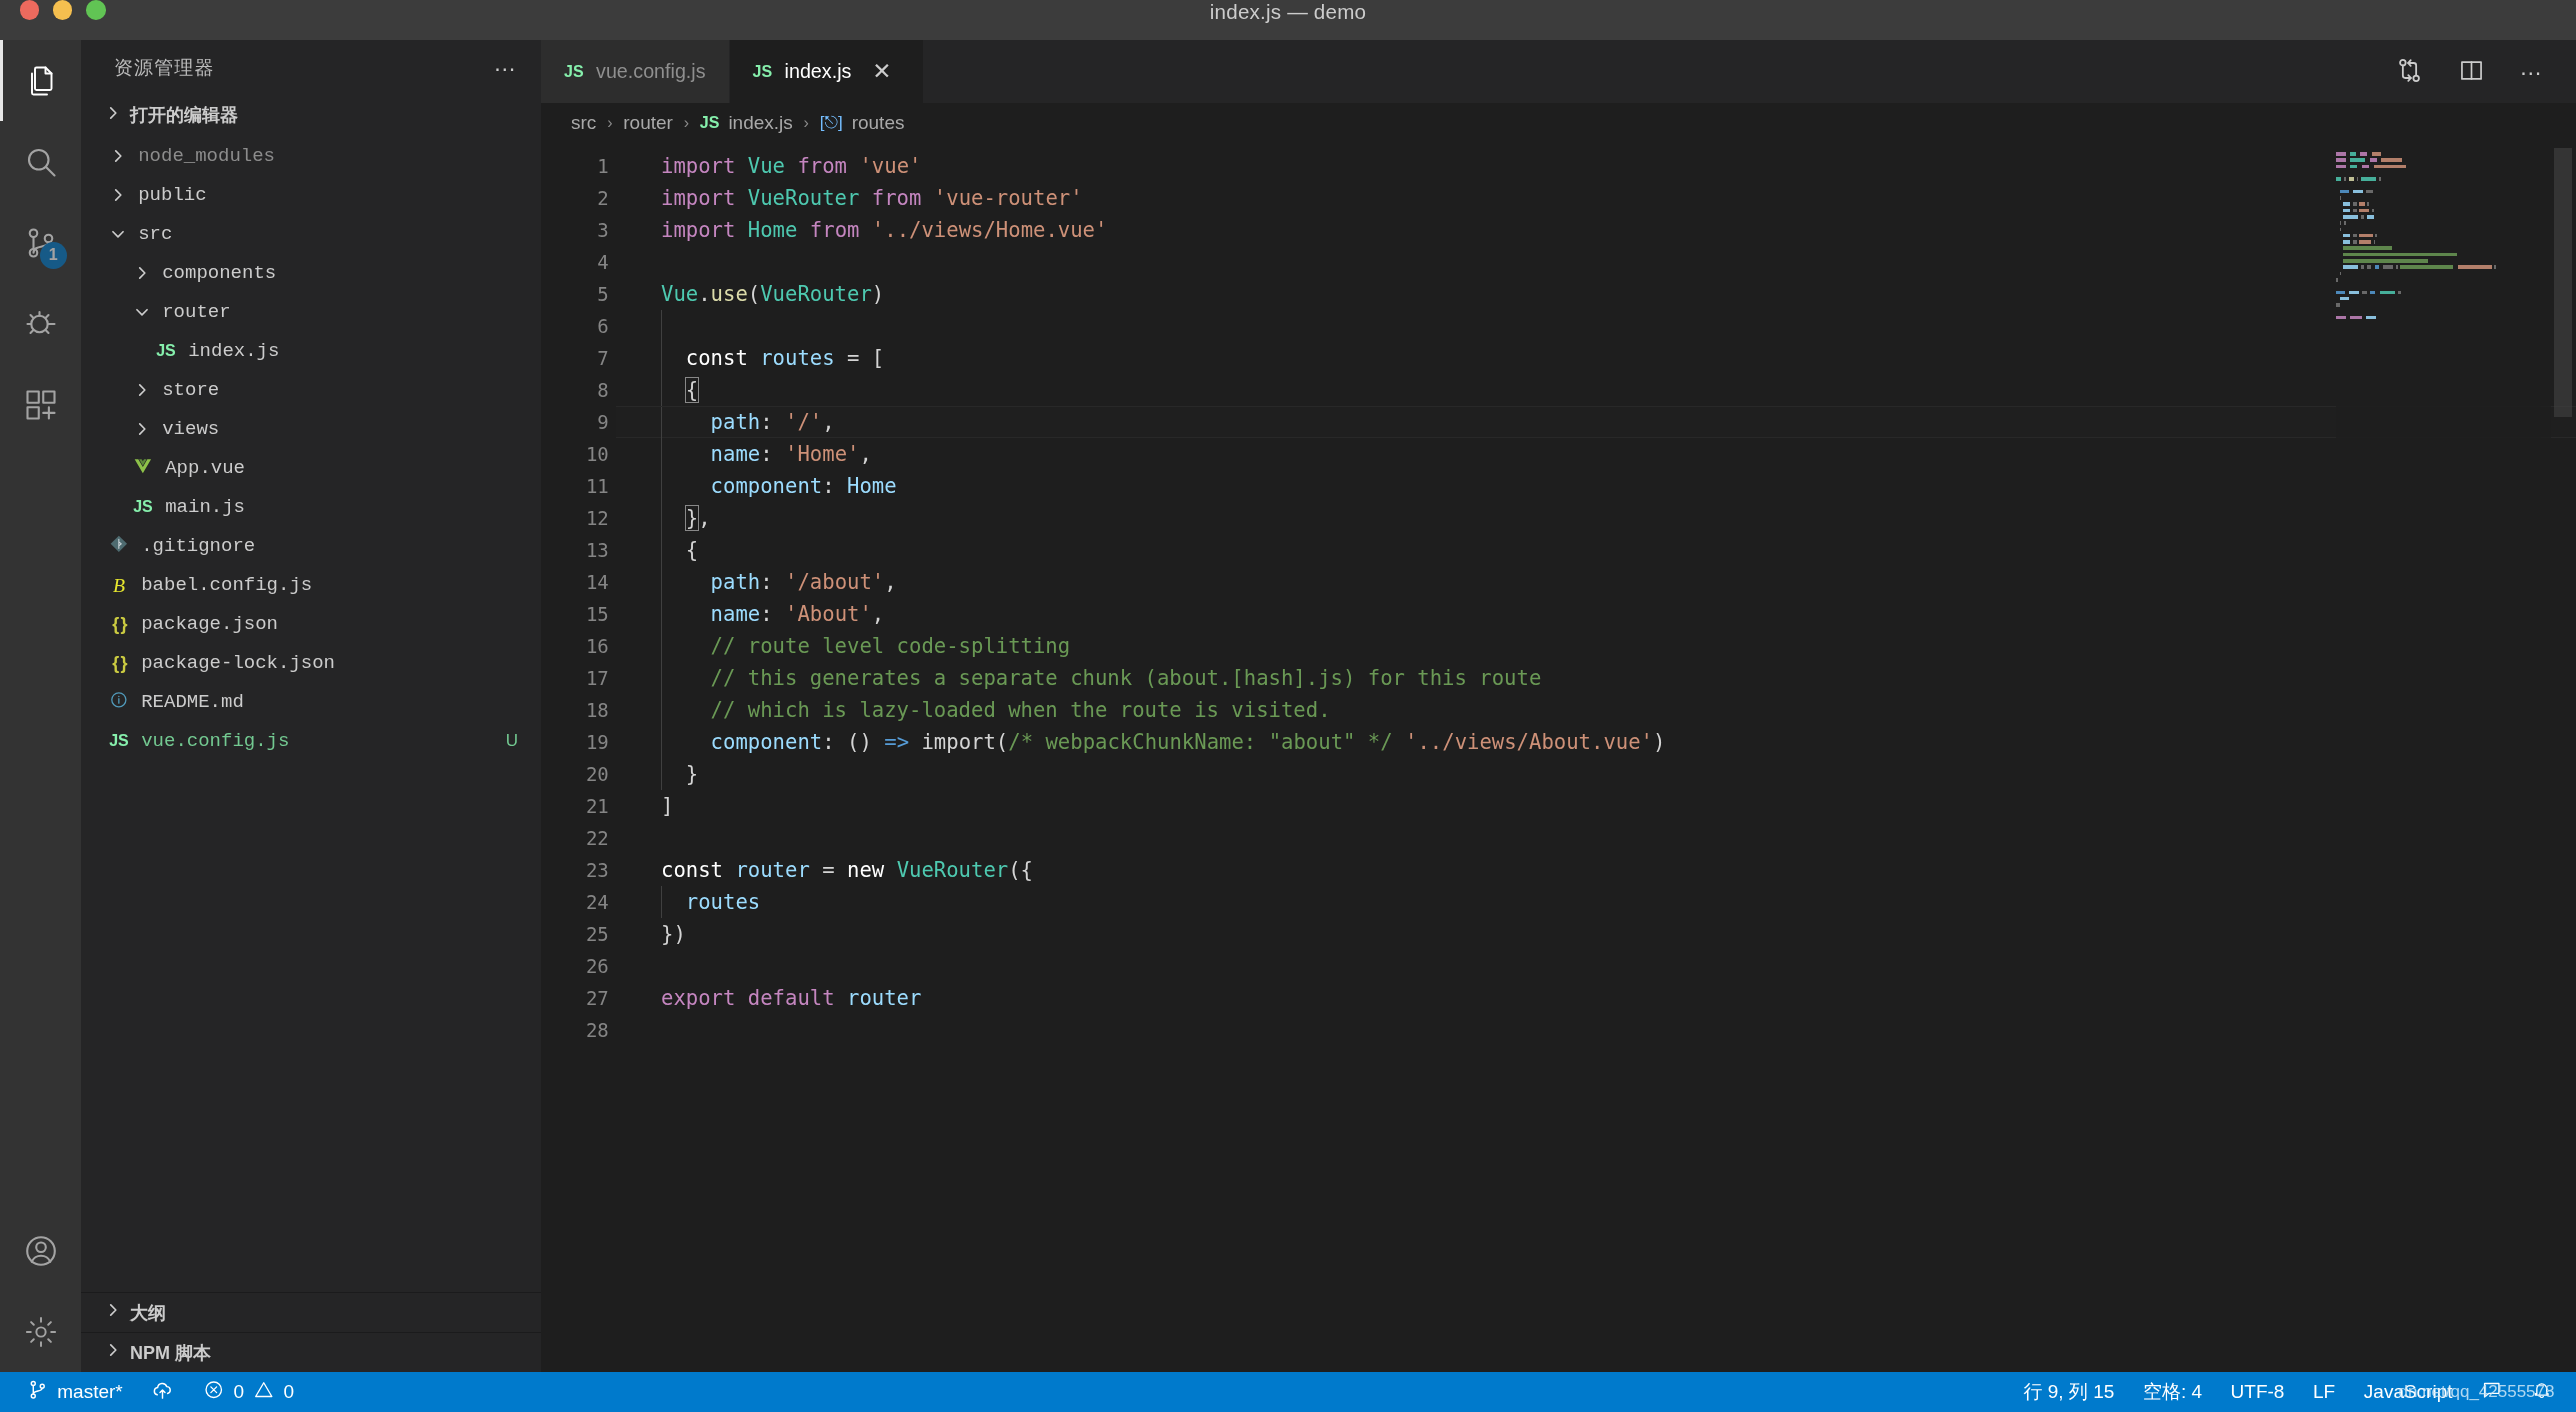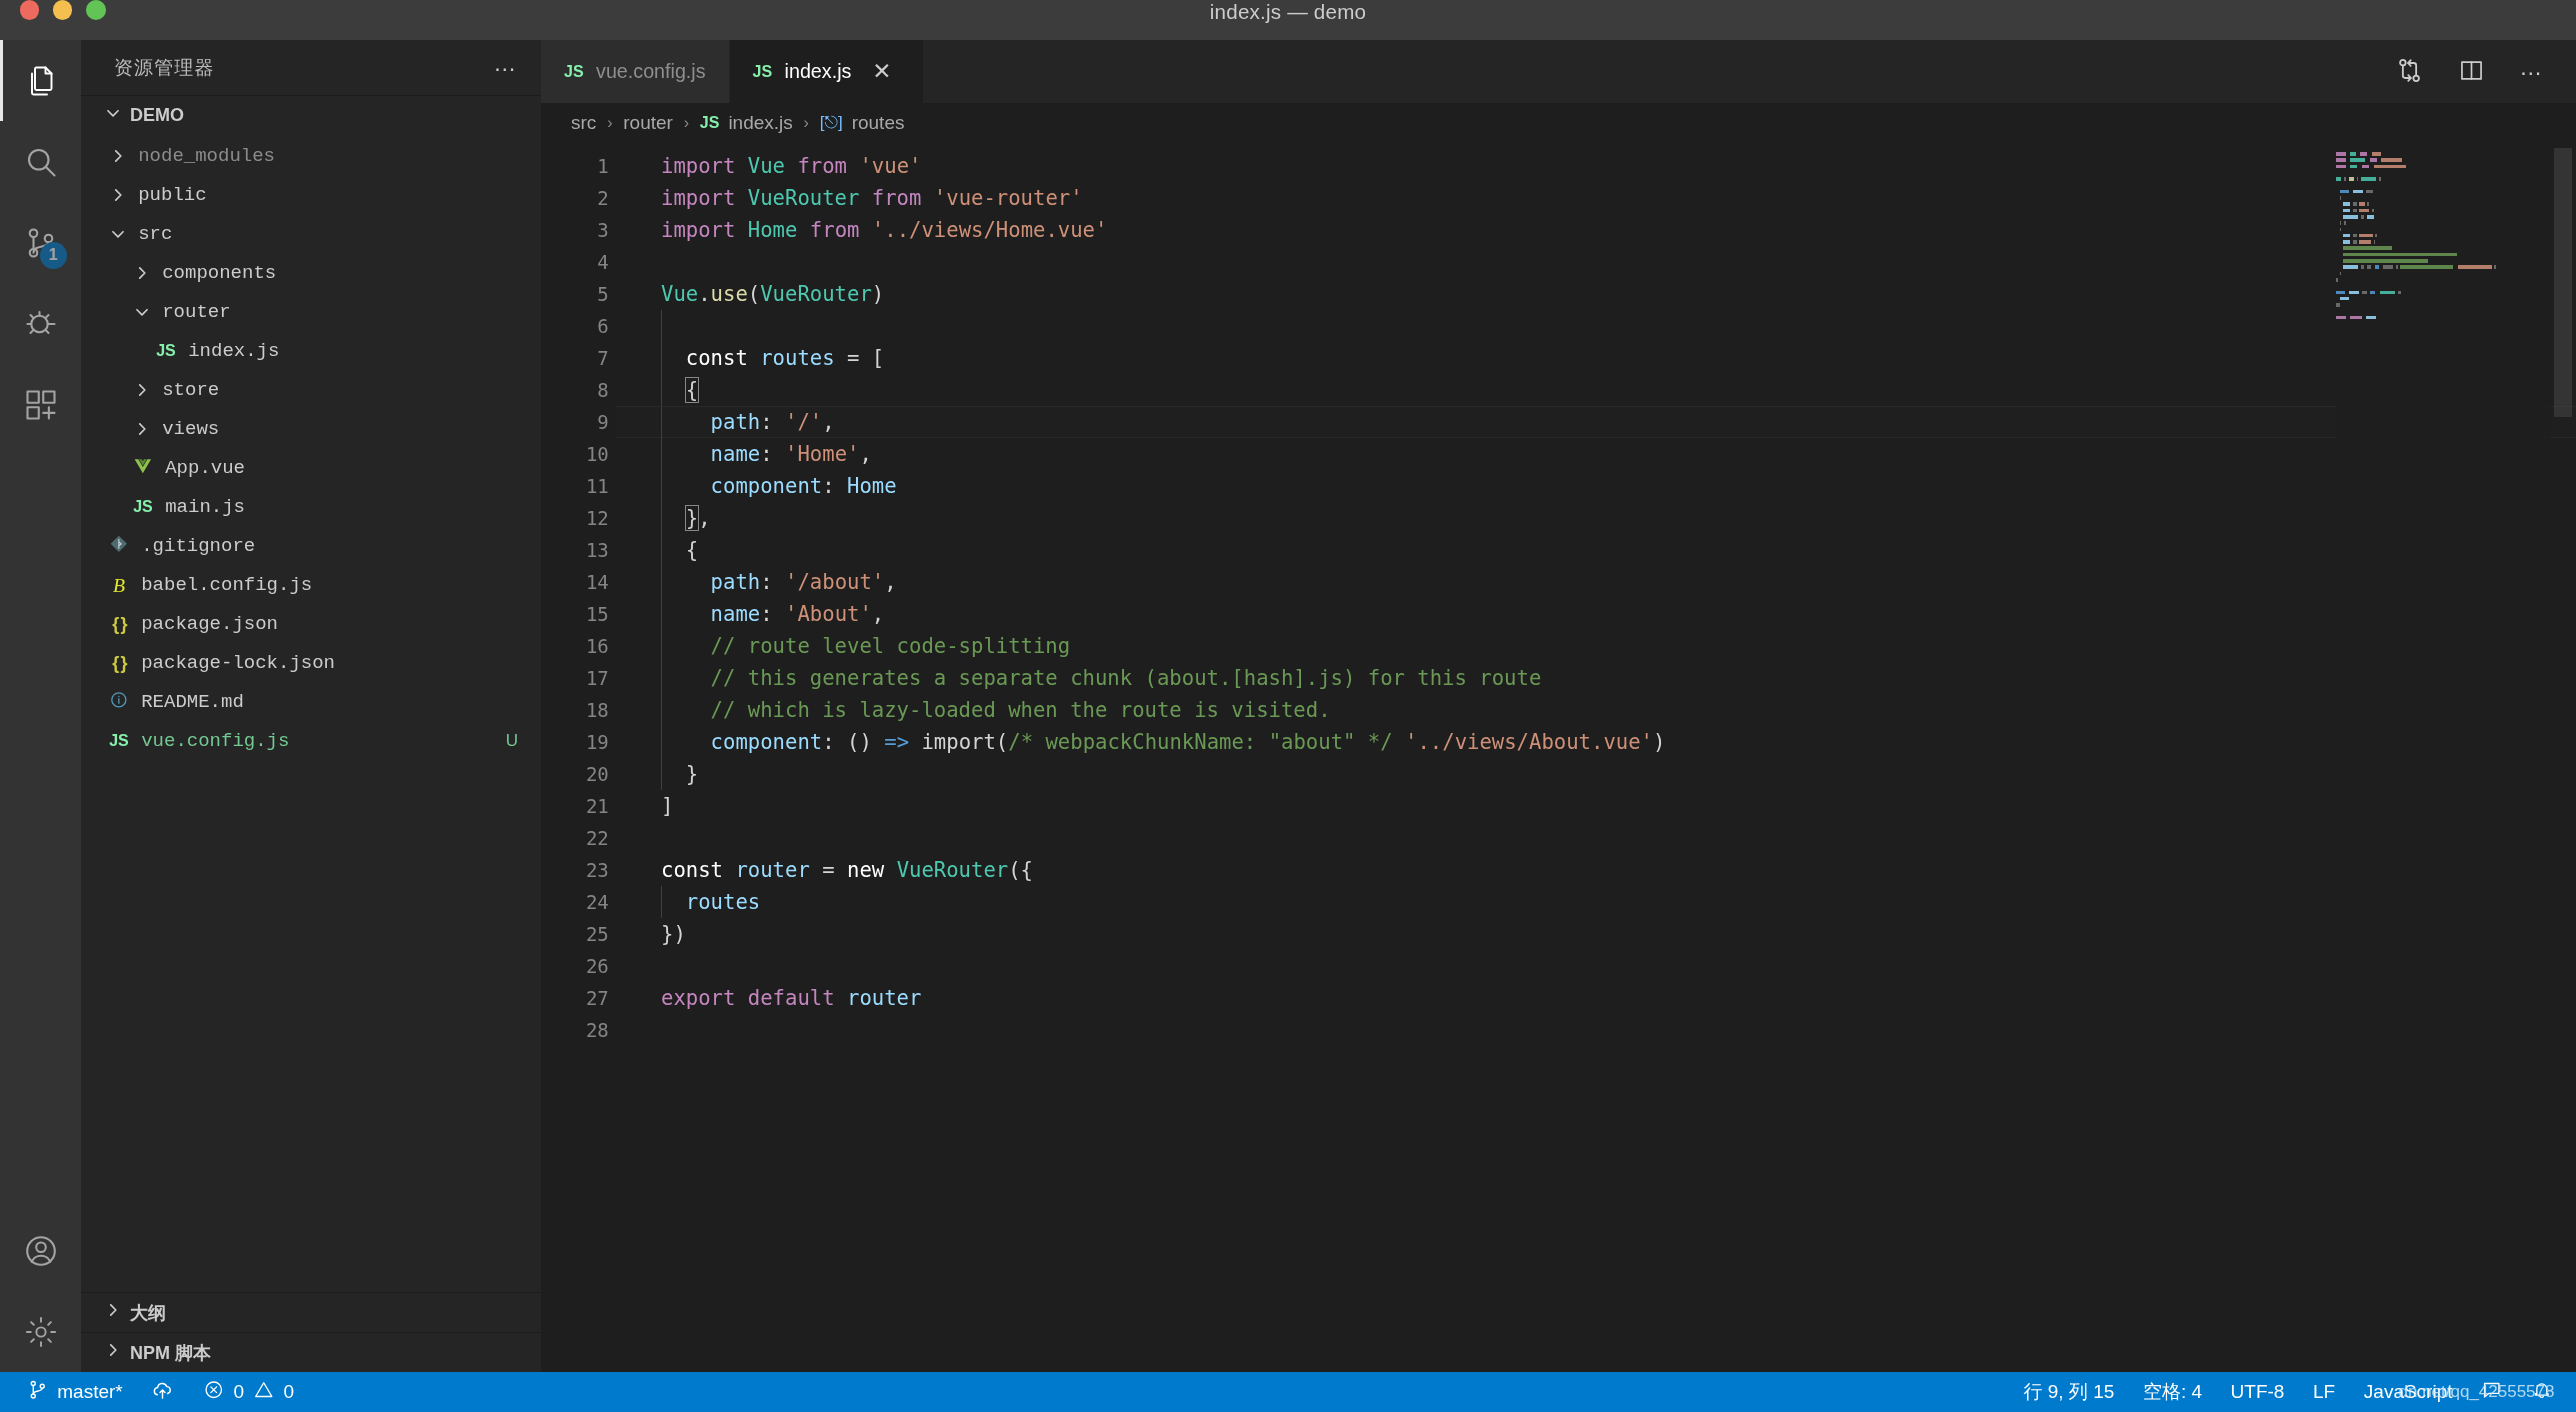--- a/index.html
+++ b/index.html
@@ -256,29 +256,29 @@
         </span>
       </div>
     </div>
 
     <div class="sidebar">
       <div class="sb-header">
         <span>资源管理器</span>
         <span class="sb-dots">…</span>
       </div>
 
-
-      <div class="sb-section">
+      <div class="sb-section top">
         <span>
           <svg width="18" height="18" viewBox="0 0 16 16" fill="none" stroke="#cccccc" stroke-width="1.5">
-              <path d="M3.5 6 8 10.5 12.5 6"></path>
+              <path d="M6 3.5 10.5 8 6 12.5"></path>
             </svg>
         </span>
-        <span>DEMO</span>
-      </div>
+        <span>打开的编辑器</span>
+      </div>
+
 
       <div class="tree" id="tree">
           <div class="row" style="padding-left: 23px;">
             <span class="chev">
               <svg width="18" height="18" viewBox="0 0 16 16" fill="none" stroke="#cccccc" stroke-width="1.5">
                 <path d="M6 3.5 10.5 8 6 12.5"></path>
               </svg>
             </span>
             <span class="label dim">node_modules</span>
           </div>

